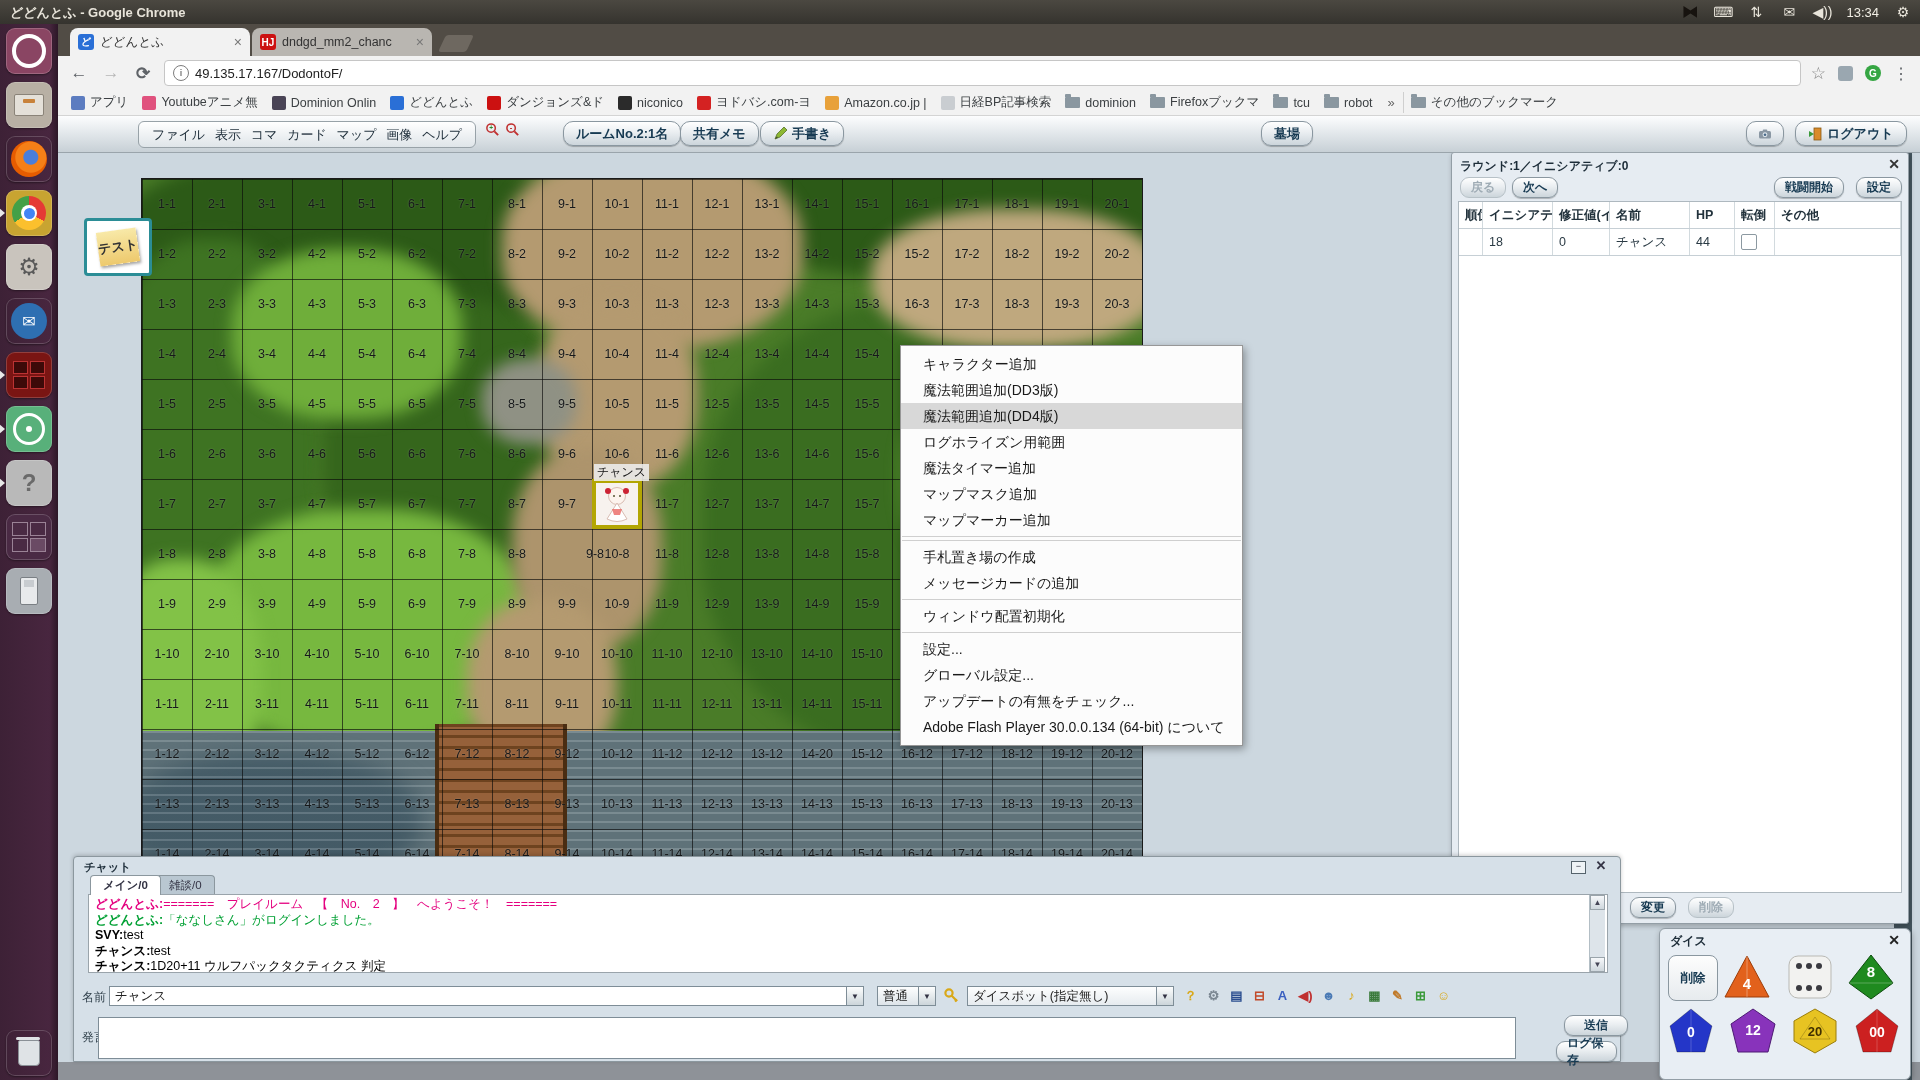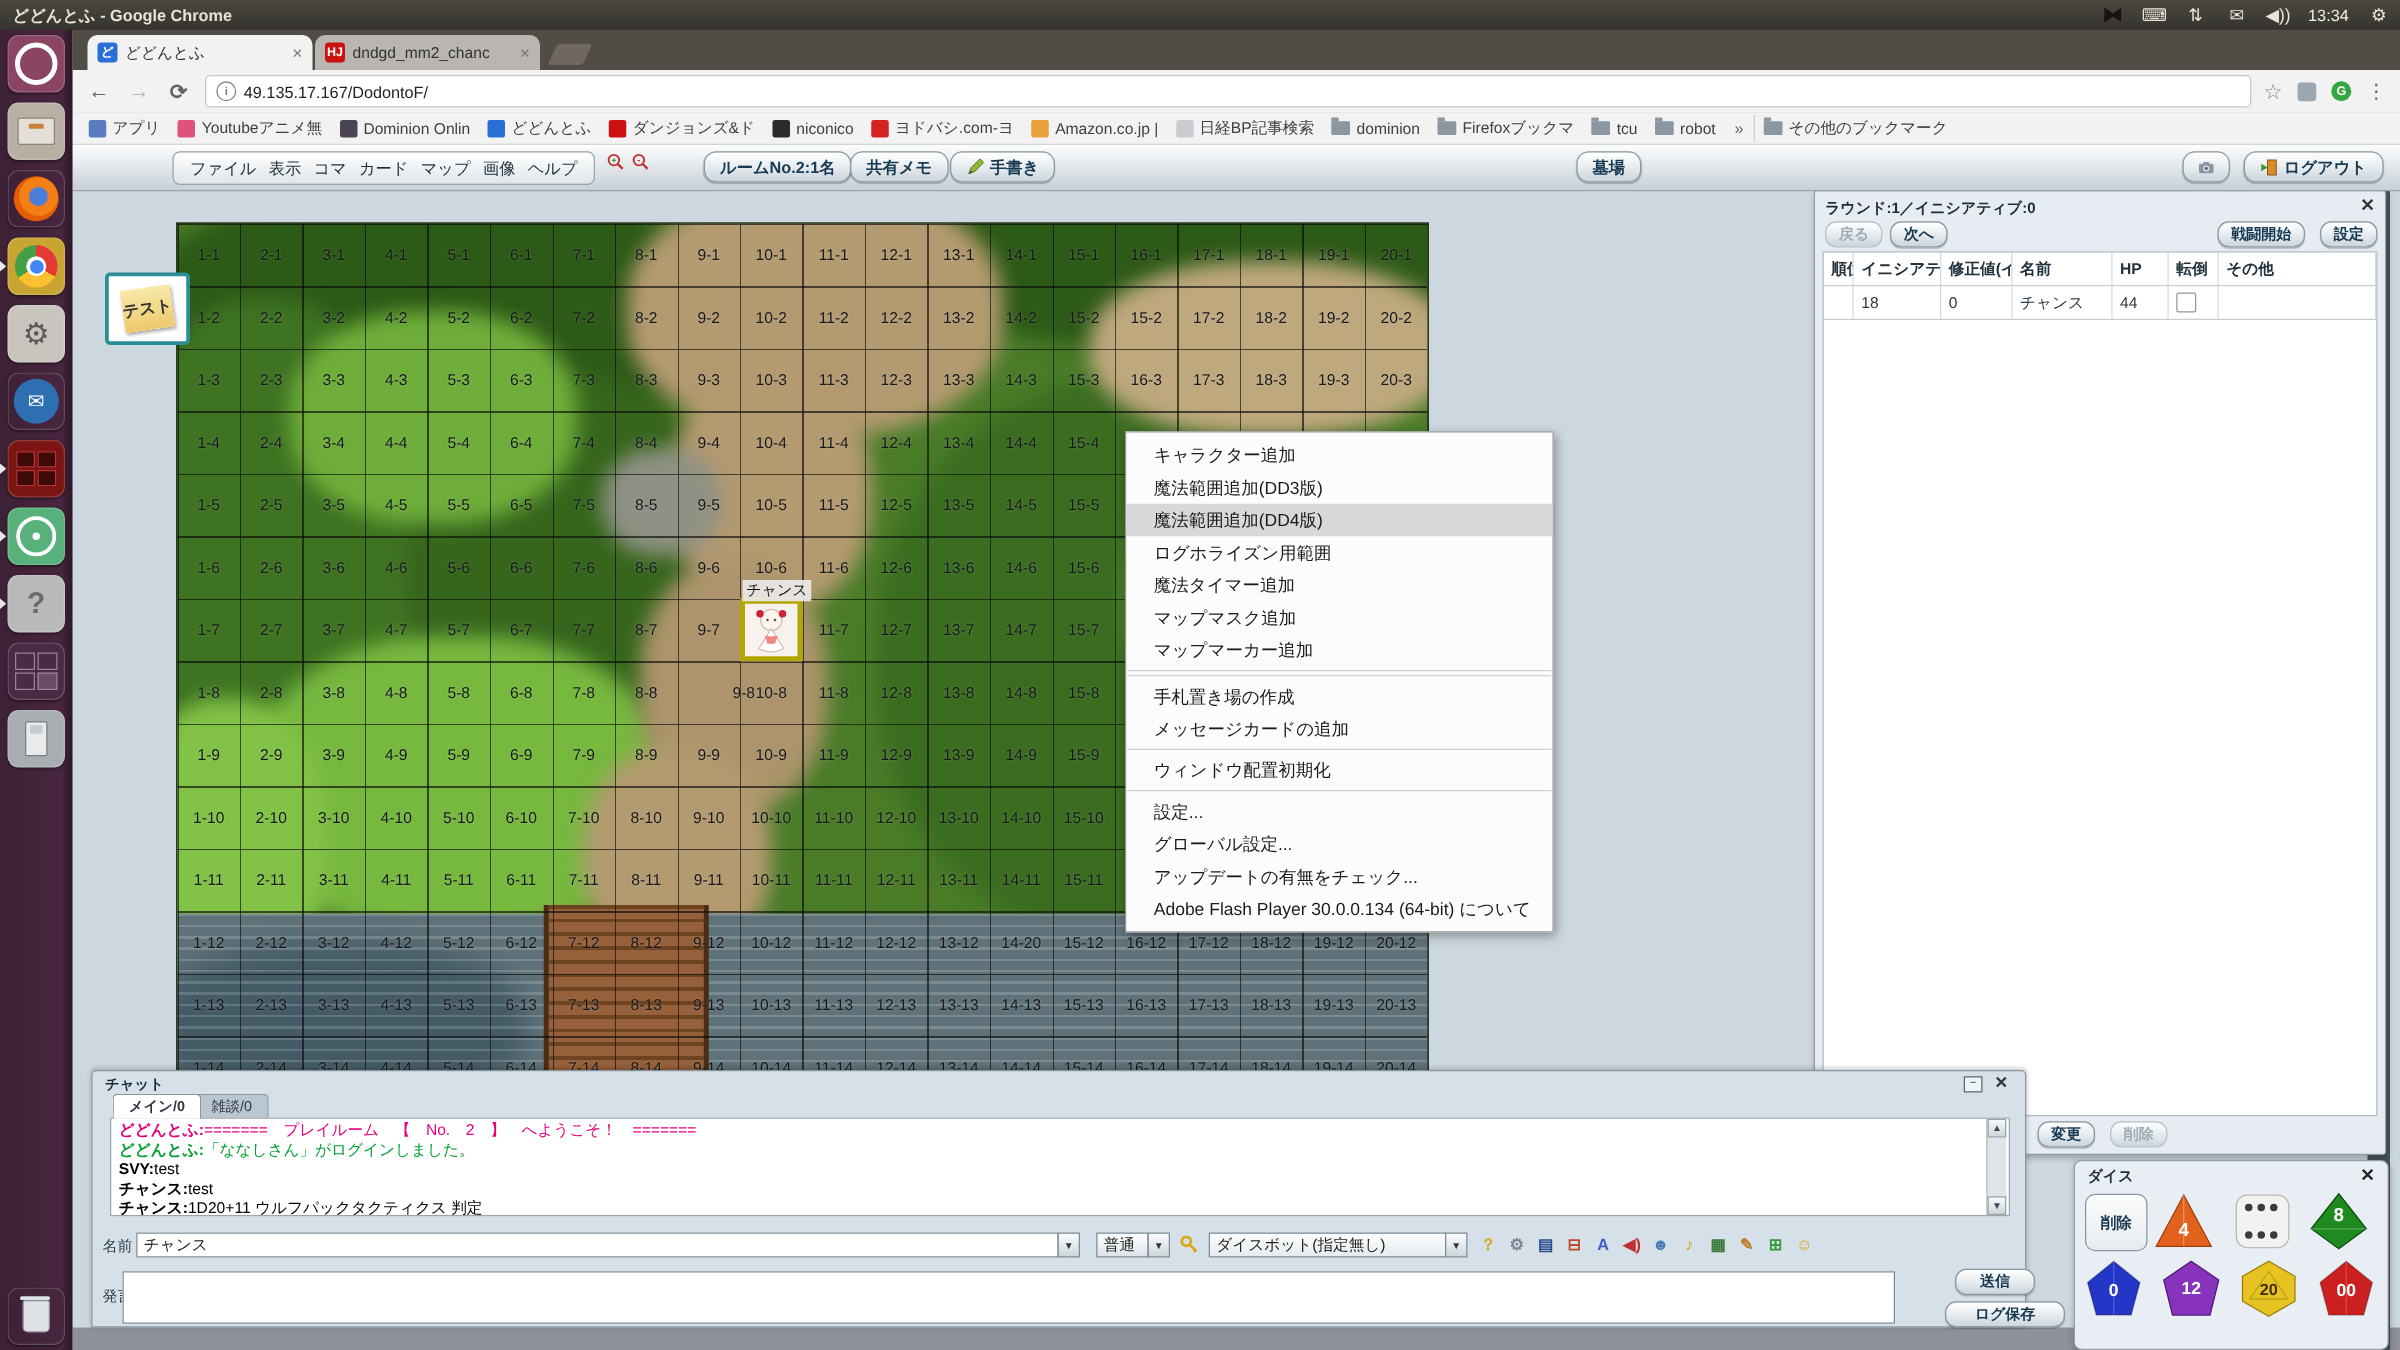--- a/index.html
+++ b/index.html
@@ -120,21 +120,21 @@
   #chat-log{position:absolute;left:14px;top:37px;width:1520px;height:79px;background:#fff;border:1px solid #9aa4ab;box-sizing:border-box;padding:2px 6px;font-size:12.5px;line-height:15.5px;overflow:hidden;}
   #log-sb{position:absolute;right:15px;top:38px;width:15px;height:77px;background:#dde4ea;border-left:1px solid #b3bec5}
   .sb-arrow{position:absolute;left:0;width:15px;height:15px;background:linear-gradient(#f6f8fa,#cfd7dd);border:1px solid #9aa4ab;box-sizing:border-box;font-size:8px;color:#445;display:flex;align-items:center;justify-content:center}
   .msg .mname{font-weight:bold}
   .row-label{position:absolute;font-size:12px;color:#31414c}
   .combo{position:absolute;height:20px;background:#fff;border:1px solid #7e8d97;box-sizing:border-box;font-size:12.5px;color:#222;display:flex;align-items:center;padding:0 5px;}
   .combo-btn{position:absolute;height:20px;width:18px;background:linear-gradient(#fdfefe,#ccd5da);border:1px solid #7e8d97;box-sizing:border-box;display:flex;align-items:center;justify-content:center;font-size:8px;color:#334}
   .mini-ic{position:absolute;width:17px;height:17px;display:flex;align-items:center;justify-content:center;font-size:13px;font-weight:bold;border-radius:3px}
   #say-input{position:absolute;left:24px;top:160px;width:1418px;height:42px;border:1px solid #7e8d97;background:#fff;resize:none;box-sizing:border-box;font-family:"Liberation Sans",sans-serif}
   #send-btn{left:1490px;top:158px;width:64px}
-  #savelog-btn{left:1482px;top:184px;width:96px}
+  #savelog-btn{left:1482px;top:184px;width:61px}
 
   
   #dicewin{position:absolute;left:1659px;top:928px;width:252px;height:152px;z-index:35;background:#e8eef4;
     border:1px solid #939ea6;border-radius:6px;box-shadow:1px 2px 6px rgba(0,0,0,.3);box-sizing:border-box;}
   #dice-title{position:absolute;left:10px;top:4px;font-size:12px;font-weight:bold;color:#1c2c38}
   #dice-close{position:absolute;right:10px;top:3px;font-size:14px;font-weight:bold;color:#222}
   #del-btn{position:absolute;left:8px;top:26px;width:48px;height:44px;border-radius:8px;border:1px solid #8a97a0;
     background:linear-gradient(#fdfdfd,#e7ebee);font-size:12.5px;font-weight:bold;color:#173a52;display:flex;align-items:center;justify-content:center}
   .die{position:absolute;width:50px;height:48px}
 

